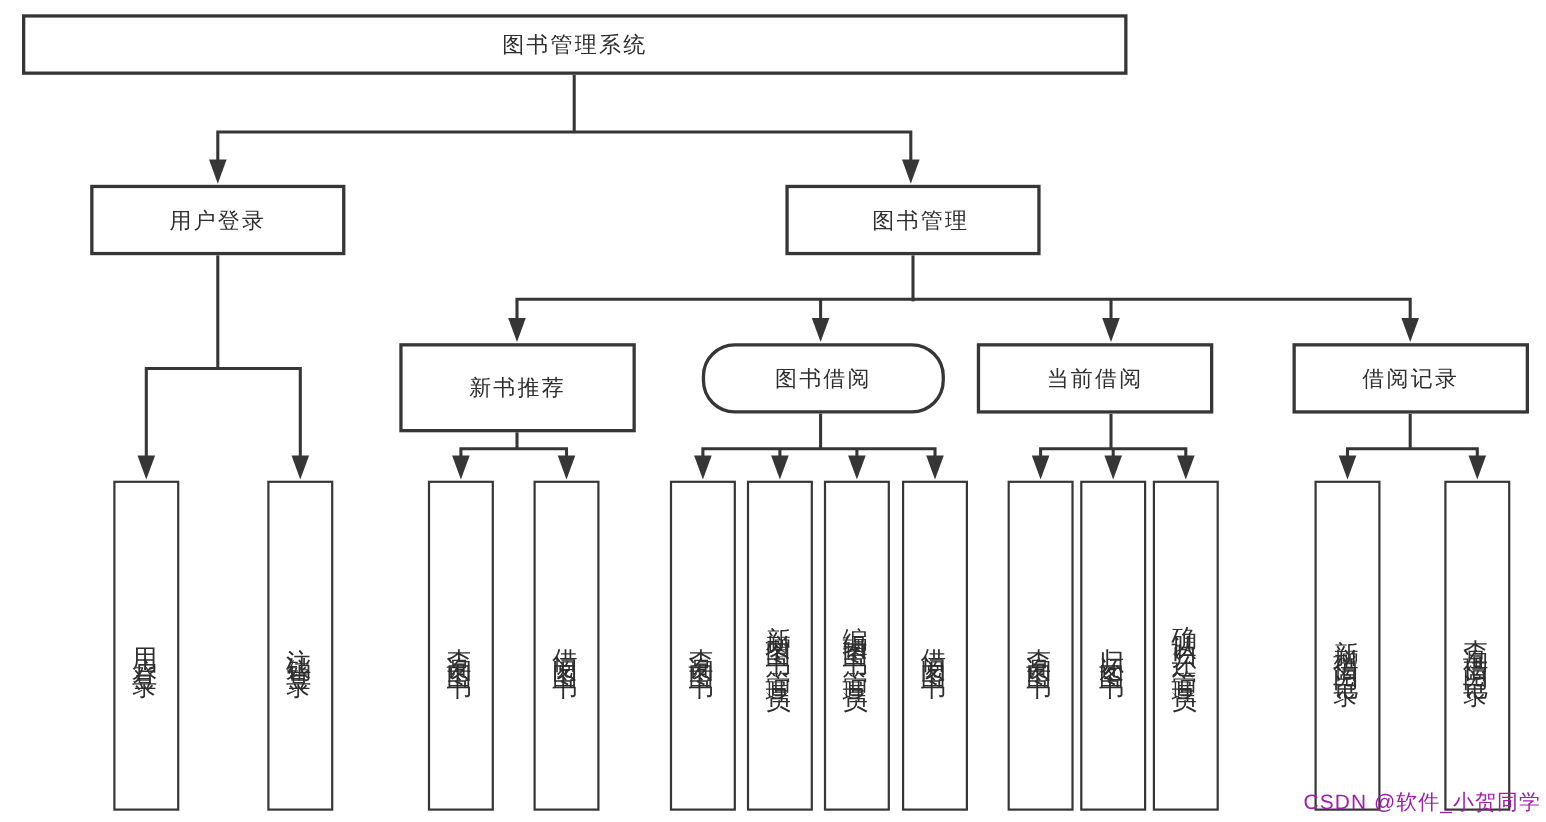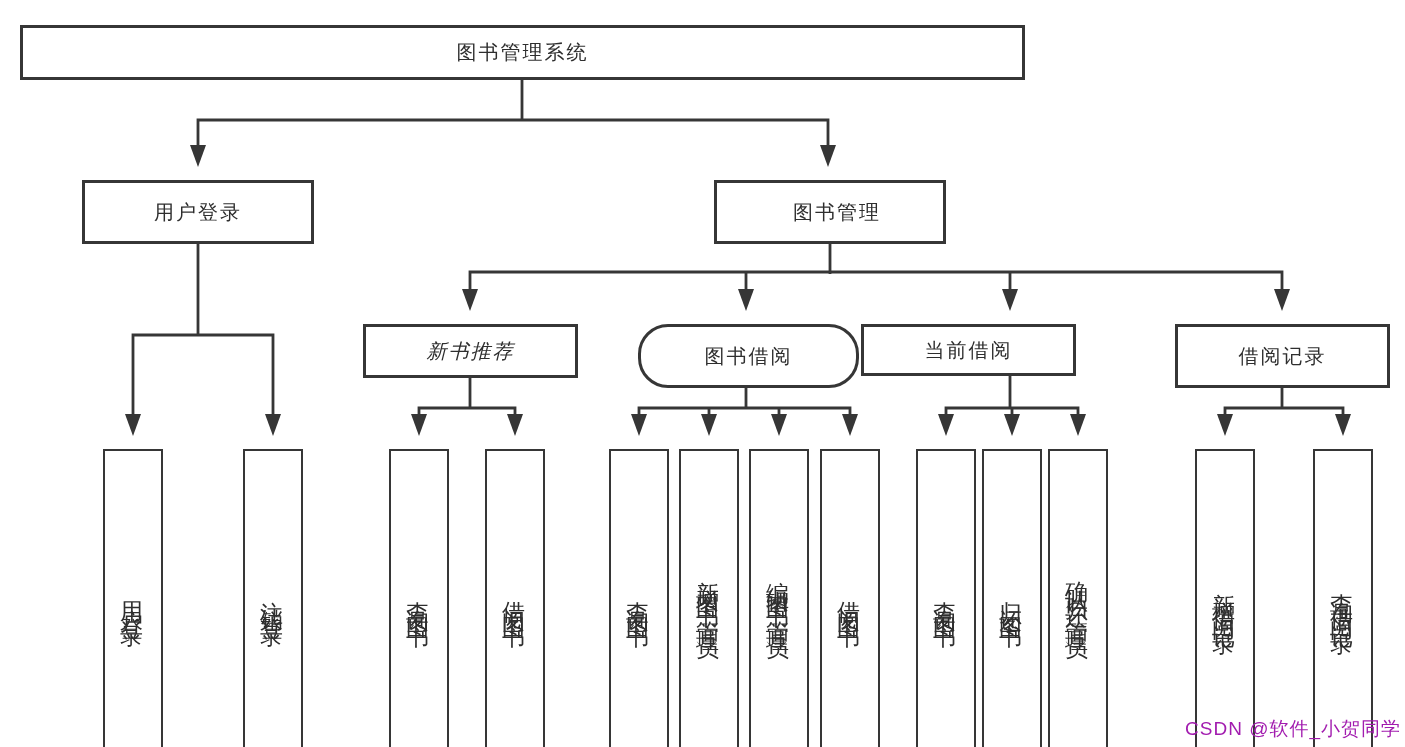--- a/index.html
+++ b/index.html
@@ -20,21 +20,20 @@
     left: 0;
     top: 0;
     z-index: 1;
   }
   .box {
     position: absolute;
     background: #ffffff;
     color: #2e2e2e;
     box-sizing: border-box;
     z-index: 2;
-    margin-top: 12px;
   }
   .box.h {
     border: 3px solid #363636;
     display: flex;
     align-items: center;
     justify-content: center;
     font-size: 20px;
     letter-spacing: 2px;
     white-space: nowrap;
   }
@@ -115,23 +114,23 @@
       <polygon points="1217,414 1233,414 1225,436"></polygon>
       <polygon points="1335,414 1351,414 1343,436"></polygon>
     </g>
   </svg>
 
   <div class="box h" style="left:20px; top:13px; width:1005px; height:55px;">图书管理系统</div>
 
   <div class="box h" style="left:82px; top:168px; width:232px; height:64px;">用户登录</div>
   <div class="box h" style="left:714px; top:168px; width:232px; height:64px;padding-left:14px;">图书管理</div>
 
-  <div class="box h" style="left:363px; top:312px; width:215px; height:54px;font-style:italic;">新书推荐</div>
+  <div class="box h" style="left:363px; top:312px; width:215px; height:81px;">新书推荐</div>
   <div class="box h" style="left:638px; top:312px; width:221px; height:64px;border-radius:30px;">图书借阅</div>
-  <div class="box h" style="left:861px; top:312px; width:215px; height:52px;">当前借阅</div>
+  <div class="box h" style="left:888px; top:312px; width:215px; height:64px;">当前借阅</div>
   <div class="box h" style="left:1175px; top:312px; width:215px; height:64px;">借阅记录</div>
 
   <div class="box v" style="left:103px; top:437px;">用户登录</div>
   <div class="box v" style="left:243px; top:437px;">注销登录</div>
 
   <div class="box v" style="left:389px; top:437px;">查询图书</div>
   <div class="box v" style="left:485px; top:437px;">借阅图书</div>
 
   <div class="box v" style="left:609px; top:437px;">查询图书</div>
   <div class="box v" style="left:679px; top:437px;">新增图书（管理员）</div>

